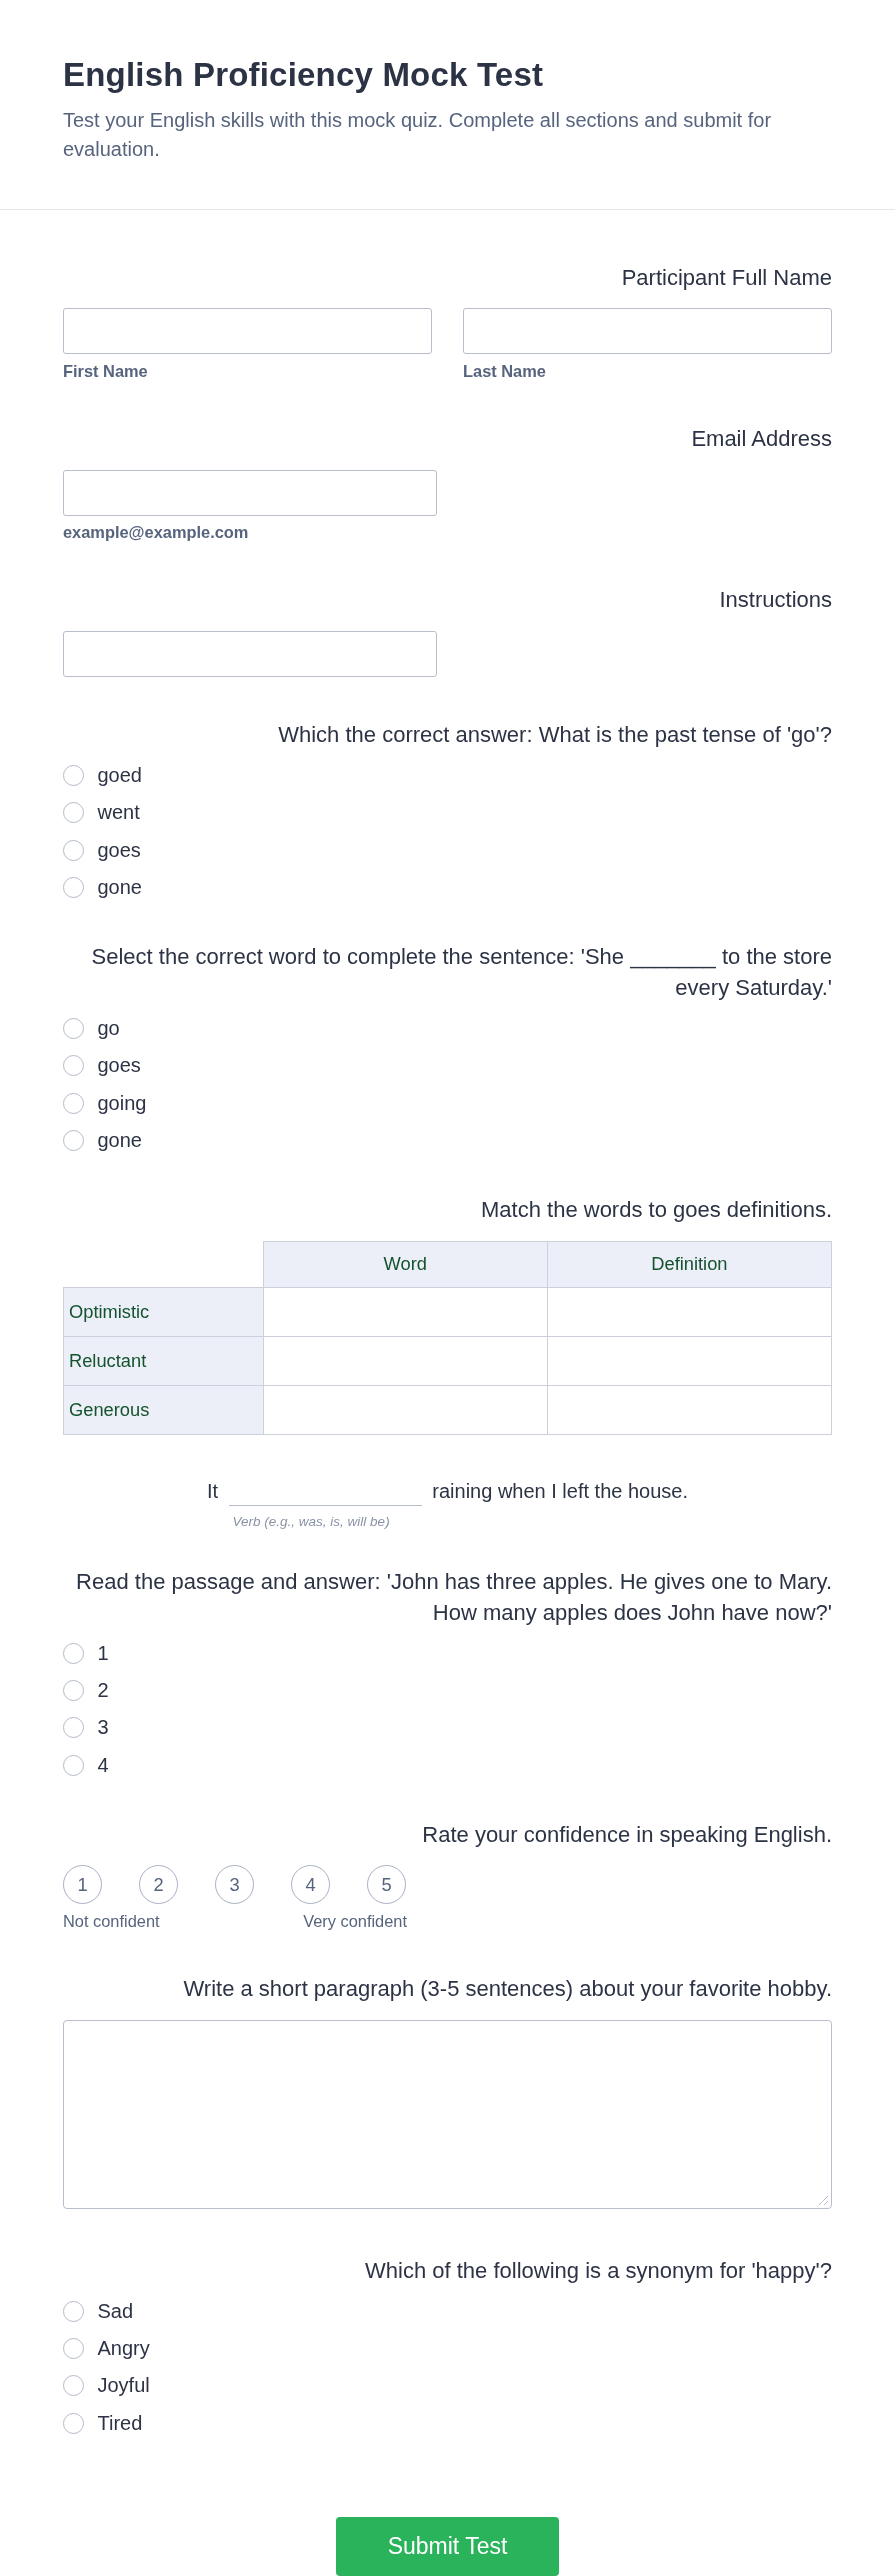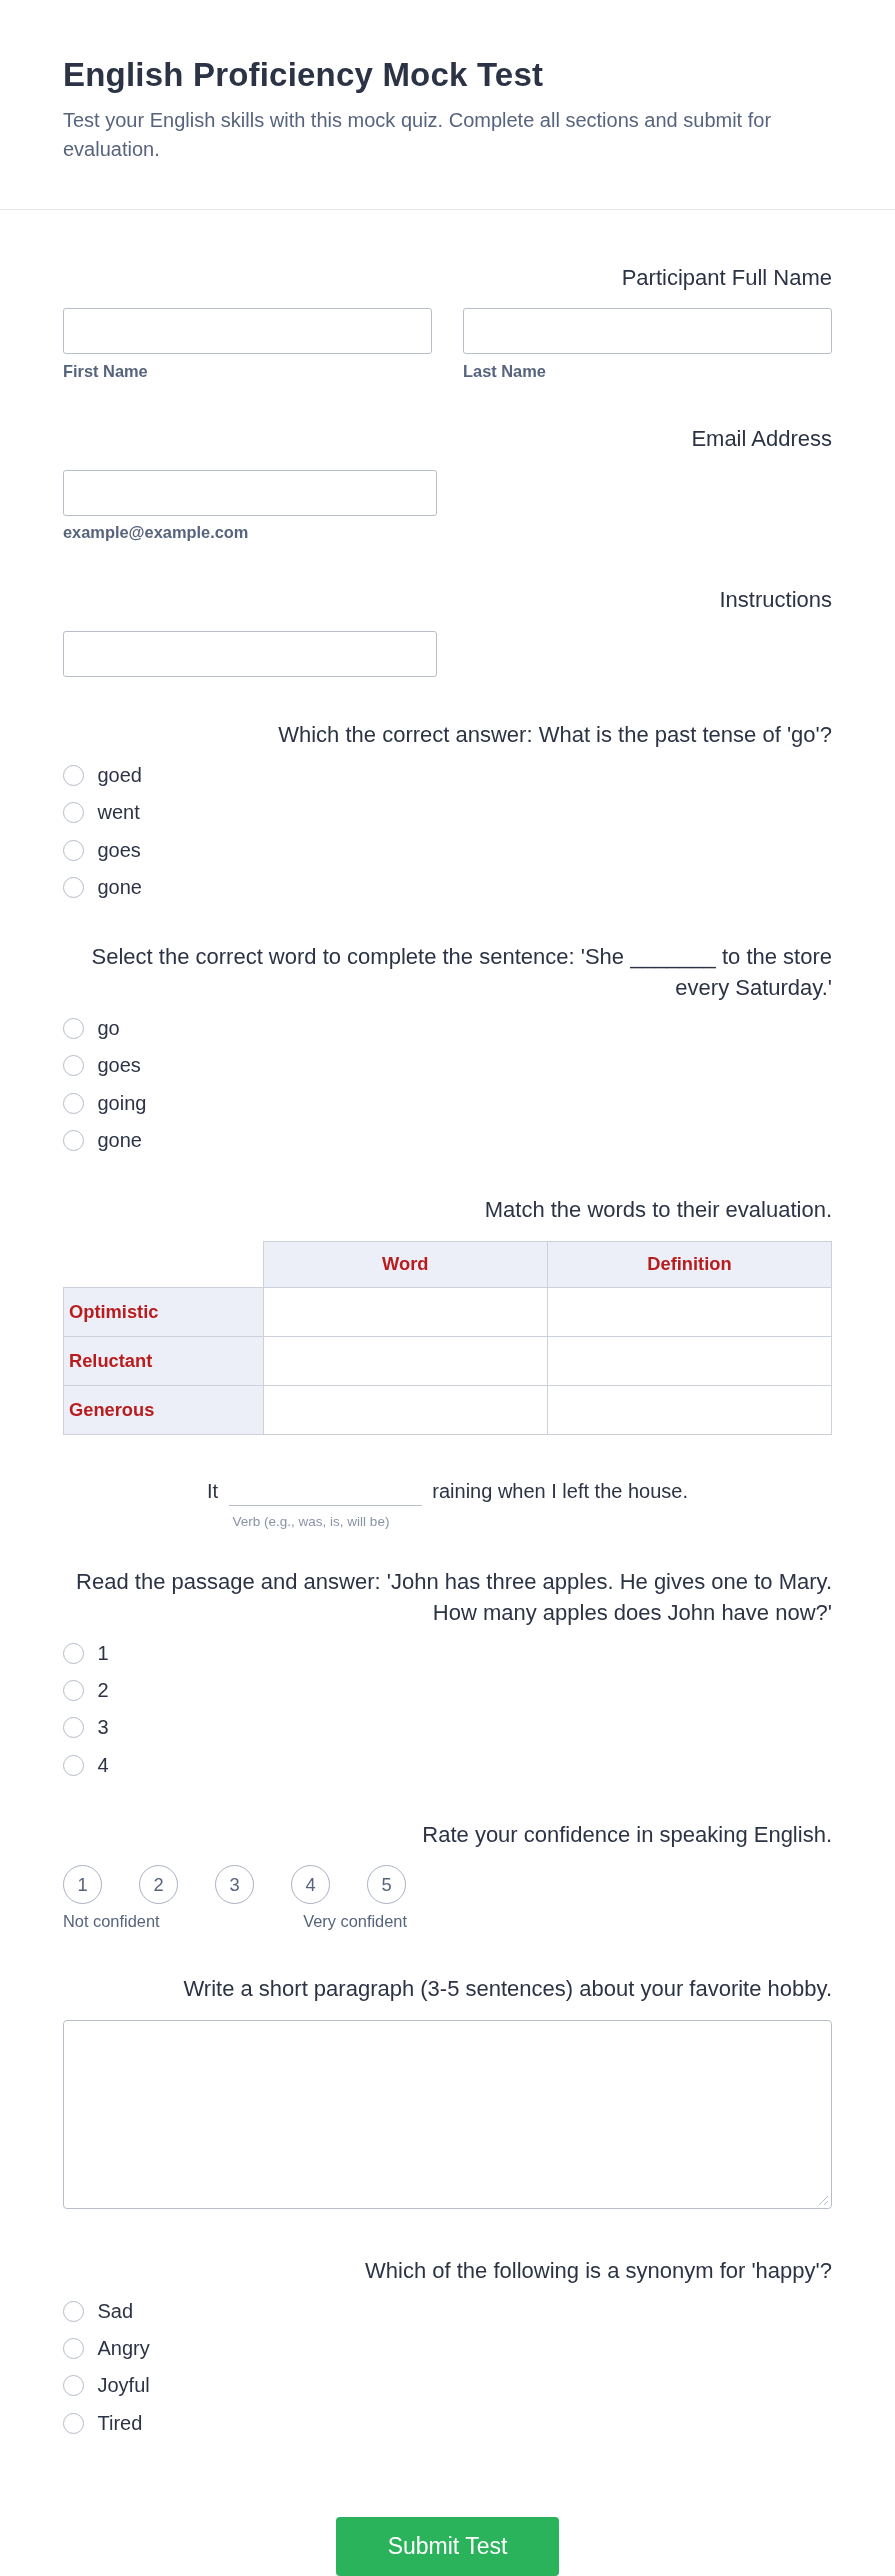--- a/index.html
+++ b/index.html
@@ -85,22 +85,22 @@
     border-collapse: collapse;
     table-layout: fixed;
     margin-top: 3.9px;
   }
   .matrix col.c0 { width: 26%; }
   .matrix col.c1 { width: 37%; }
   .matrix col.c2 { width: 37%; }
   .matrix td, .matrix th {
     border: 1px solid #cbd0da;
     font-size: 18.3px;
-    font-weight: 700;
-    color: #b91c1c;
+    font-weight: 400;
+    color: #14532d;
   }
   .m-corner { border: none !important; background: #fff; }
   .m-head {
     background: #eceef8;
     height: 46px;
     text-align: center;
     vertical-align: middle;
   }
   .m-rowlabel {
     background: #eceef8;
@@ -132,20 +132,21 @@
     outline: none;
     padding: 0 3.9px;
   }
   .tiny-sublabel {
     position: absolute;
     left: 3.9px;
     top: 30px;
     font-size: 13.5px;
     color: #8a93a6;
     white-space: nowrap;
+    font-style: italic;
   }
   .fill-field { margin-bottom: 60px; }
   
   .scale-row {
     display: flex;
     gap: 37px;
     margin-top: 3.9px;
     width: 344px;
   }
   .scale-circle {
@@ -287,21 +288,21 @@
           <span class="option-text">going</span>
         </label>
         <label class="option">
           <span class="radio"></span>
           <span class="option-text">gone</span>
         </label>
       </div>
     </section>
 
     <section class="field">
-      <span class="q-label">Match the words to their evaluation.</span>
+      <span class="q-label">Match the words to goes definitions.</span>
       <table class="matrix">
         <colgroup>
             <col class="c0">
             <col class="c1">
             <col class="c2">
           </colgroup>
         <tbody>
           <tr>
             <td class="m-corner"></td>
             <th class="m-head">Word</th>

